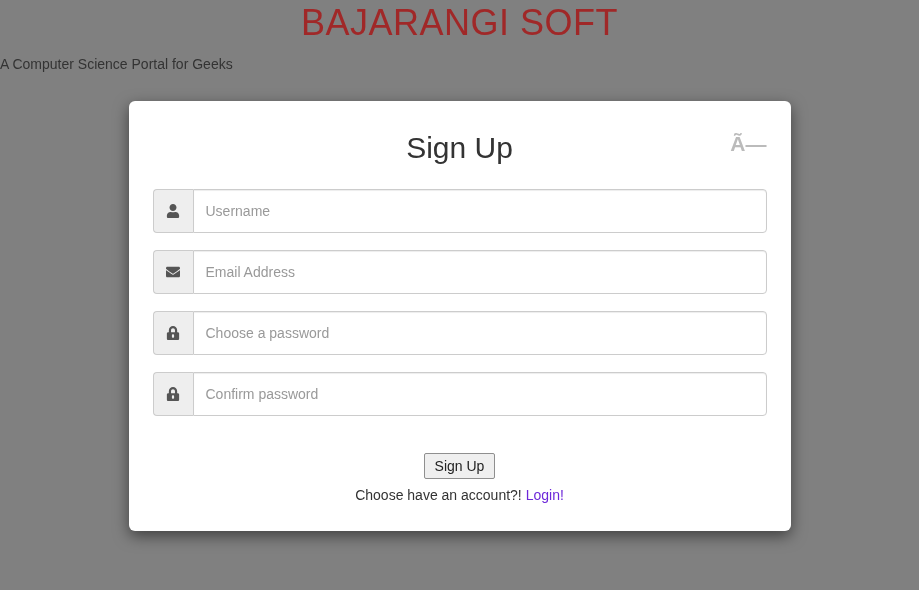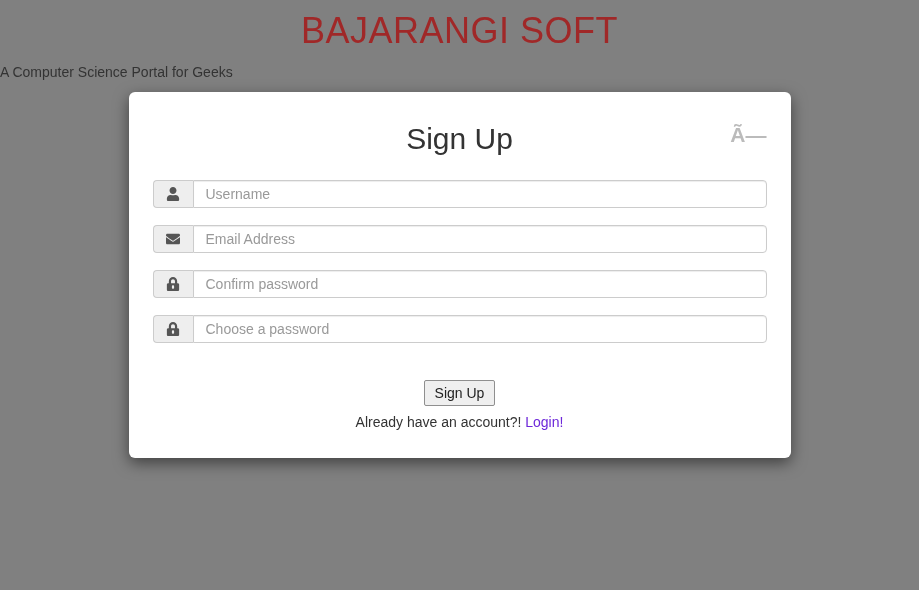--- a/index.html
+++ b/index.html
@@ -8,32 +8,32 @@
       background: #808080;
       width: 919px;
       height: 590px;
       overflow: hidden;
     }
     .header-title {
       text-align: center;
       color: #a02828;
       font-size: 36px;
       font-weight: 500;
-      padding-top: 10px;
+      padding-top: 2px;
       letter-spacing: 0.5px;
     }
     .header-subtitle {
       color: #333;
       font-size: 14px;
       margin-top: 12px;
     }
     .modal {
       background: #fff;
       width: 662px;
-      margin: 12px auto 0;
+      margin: 29px auto 0;
       border-radius: 6px;
       box-shadow: 0 5px 15px rgba(0,0,0,0.5);
       padding: 0;
       position: relative;
     }
     .modal-header {
       position: relative;
       padding: 30px 20px 24px;
     }
     .modal-title {
@@ -69,21 +69,21 @@
       width: 40px;
       background: #eee;
       border: 1px solid #ccc;
       border-right: none;
       border-radius: 4px 0 0 4px;
       color: #555;
     }
     .input-addon svg { width: 14px; height: 14px; fill: #555; }
     .form-control {
       flex: 1;
-      height: 28px;
+      height: 44px;
       padding: 6px 12px;
       font-size: 14px;
       color: #555;
       background: #fff;
       border: 1px solid #ccc;
       border-radius: 0 4px 4px 0;
       box-shadow: inset 0 1px 1px rgba(0,0,0,0.075);
       outline: none;
     }
     .form-control::placeholder { color: #999; }
@@ -139,30 +139,30 @@
           </svg>
       </span>
       <input type="text" class="form-control" placeholder="Email Address" style="">
     </div>
     <div class="input-group">
       <span class="input-addon">
         <svg viewBox="0 0 448 512">
             <path d="M400 224h-24v-72C376 68.2 307.8 0 224 0S72 68.2 72 152v72H48c-26.5 0-48 21.5-48 48v192c0 26.5 21.5 48 48 48h352c26.5 0 48-21.5 48-48V272c0-26.5-21.5-48-48-48zM264 392c0 22.1-17.9 40-40 40s-40-17.9-40-40v-48c0-22.1 17.9-40 40-40s40 17.9 40 40v48zm32-168H152v-72c0-39.7 32.3-72 72-72s72 32.3 72 72v72z"></path>
           </svg>
       </span>
-      <input type="password" class="form-control" placeholder="Confirm password" style="">
+      <input type="password" class="form-control" placeholder="Choose a password" style="">
     </div>
     <div class="input-group">
       <span class="input-addon">
         <svg viewBox="0 0 448 512">
             <path d="M400 224h-24v-72C376 68.2 307.8 0 224 0S72 68.2 72 152v72H48c-26.5 0-48 21.5-48 48v192c0 26.5 21.5 48 48 48h352c26.5 0 48-21.5 48-48V272c0-26.5-21.5-48-48-48zM264 392c0 22.1-17.9 40-40 40s-40-17.9-40-40v-48c0-22.1 17.9-40 40-40s40 17.9 40 40v48zm32-168H152v-72c0-39.7 32.3-72 72-72s72 32.3 72 72v72z"></path>
           </svg>
       </span>
-      <input type="password" class="form-control" placeholder="Choose a password" style="">
+      <input type="password" class="form-control" placeholder="Confirm password" style="">
     </div>
   </div>
   <div class="modal-footer">
     <button class="signup-btn">Sign Up</button>
     <div class="footer-text">
-      <span>Already have an account?! </span><a>Login!</a>
+      <span>Choose have an account?! </span><a>Login!</a>
     </div>
   </div>
 </div>
 
 </body></html>

